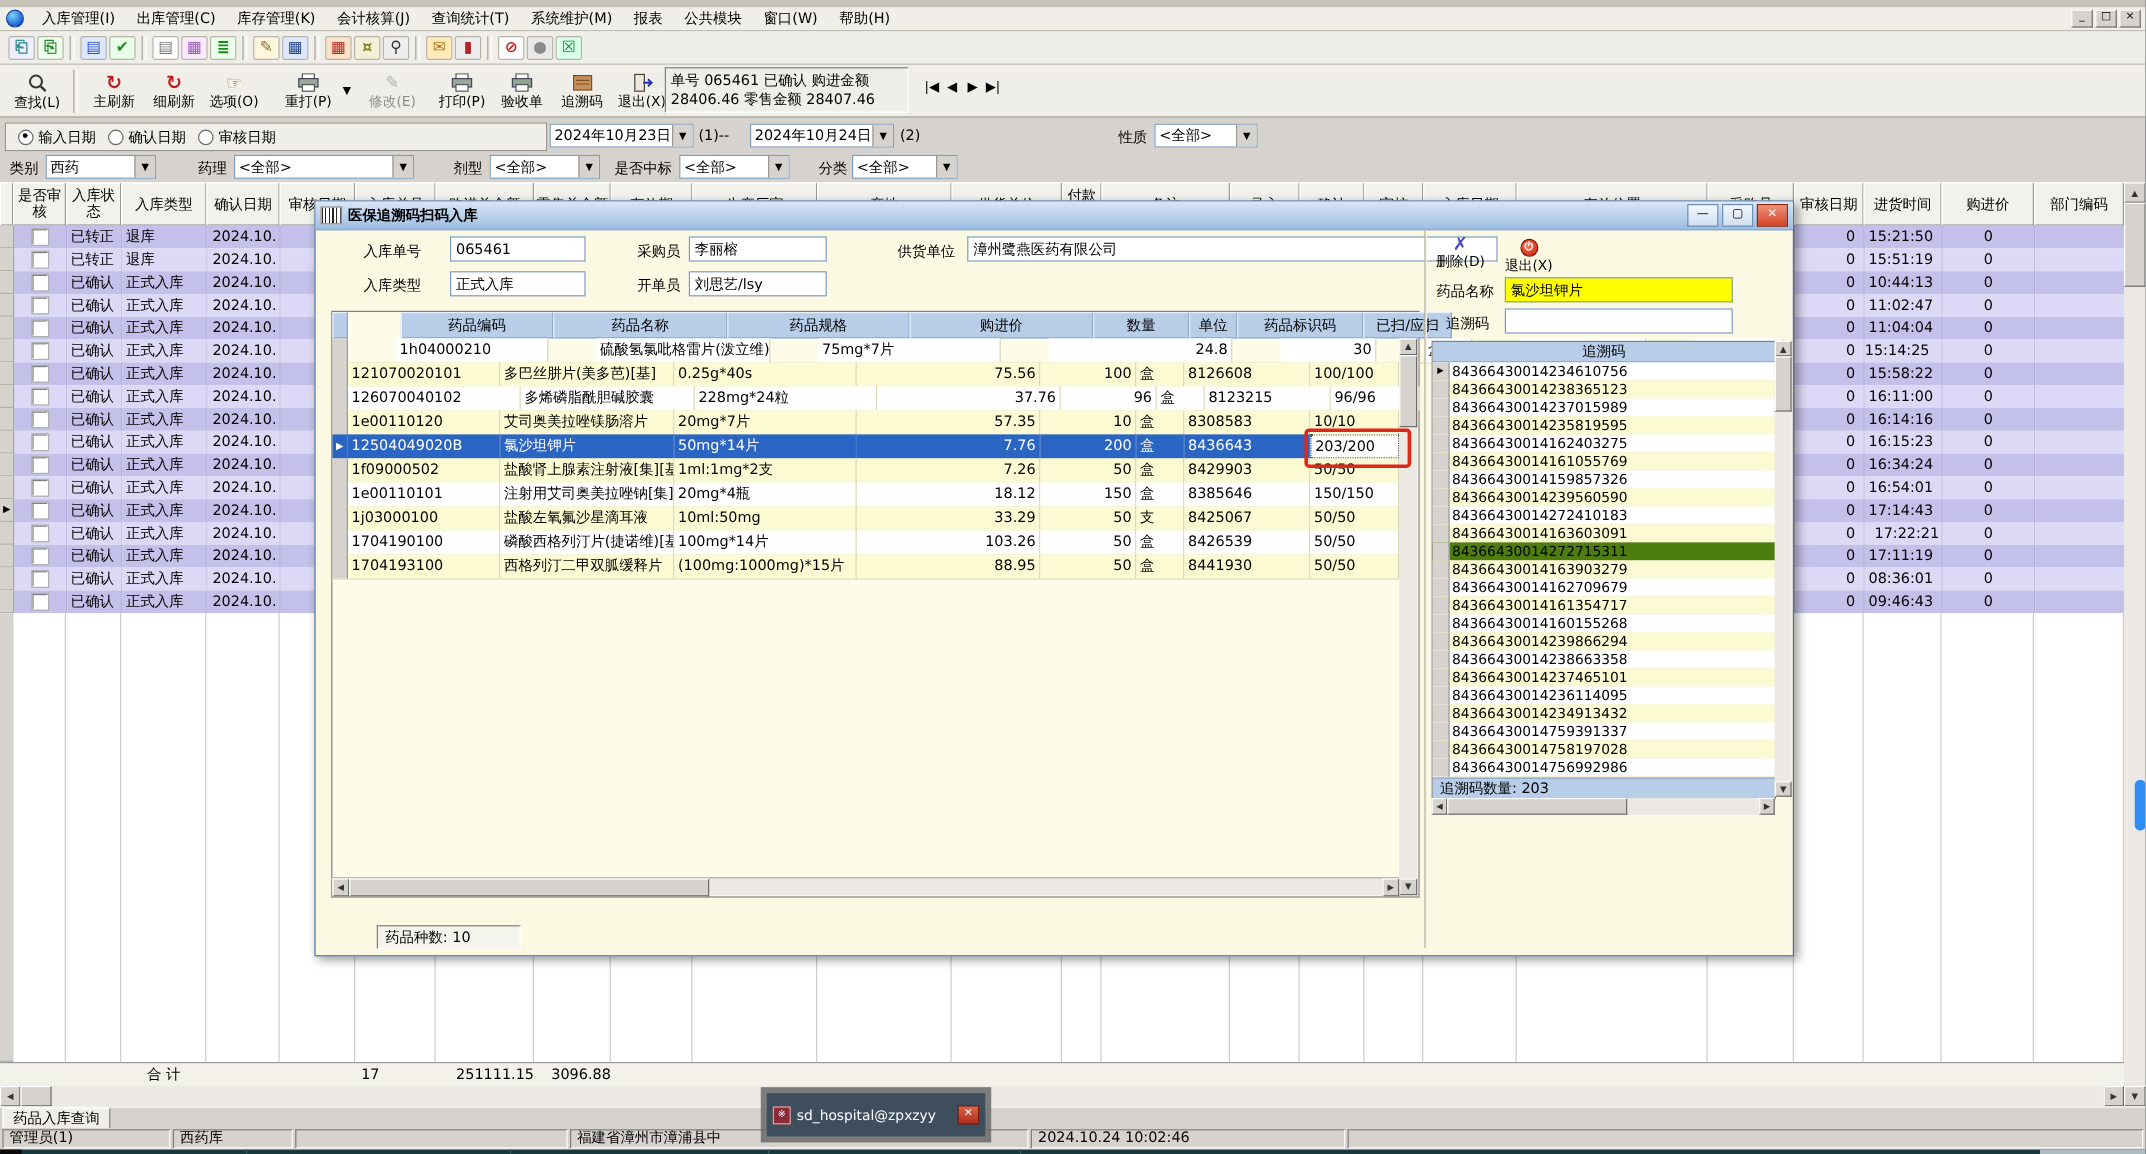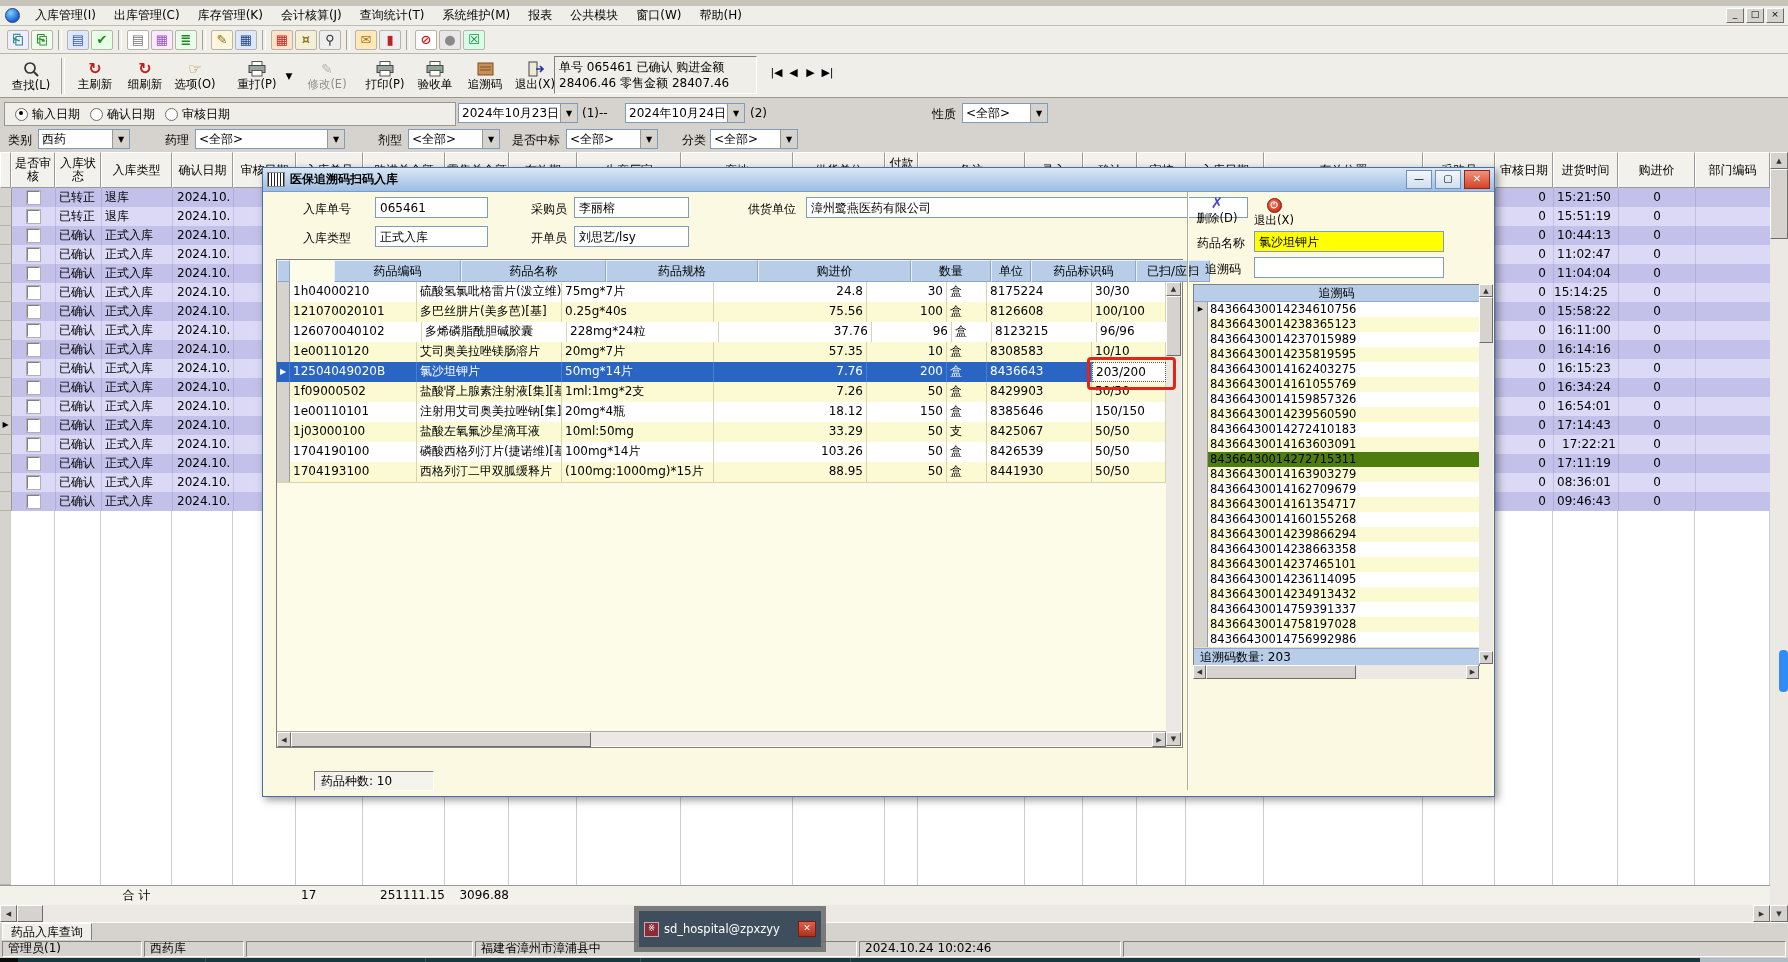--- a/index.html
+++ b/index.html
@@ -928,21 +928,21 @@
           <div class="dhcell" style="width: 13px;"></div>
           <div class="dhcell" style="width: 127px; margin-left: 44px;">药品编码</div>
           <div class="dhcell" style="width: 145px;">药品名称</div>
           <div class="dhcell" style="width: 152px;">药品规格</div>
           <div class="dhcell" style="width: 153px;">购进价</div>
           <div class="dhcell" style="width: 80px;">数量</div>
           <div class="dhcell" style="width: 40px;">单位</div>
           <div class="dhcell" style="width: 105px;">药品标识码</div>
           <div class="dhcell" style="width: 74px;">已扫/应扫</div>
         </div>
-        <div class="drow" style="top: 22px;">
+        <div class="drow" style="top: 22px; gap: 40px;">
           <div class="dcell dselcol" style="width: 13px;"></div>
           <div class="dcell crm1" style="width: 127px;">1h04000210</div>
           <div class="dcell crm1" style="width: 145px;">硫酸氢氯吡格雷片(泼立维)[</div>
           <div class="dcell crm1" style="width: 152px;">75mg*7片</div>
           <div class="dcell crm1" style="width: 153px; text-align: right;">24.8</div>
           <div class="dcell crm1" style="width: 80px; text-align: right;">30</div>
           <div class="dcell crm1" style="width: 40px;">盒</div>
           <div class="dcell crm1" style="width: 105px;">8175224</div>
           <div class="dcell crm1" style="width: 74px;">30/30</div>
         </div>
@@ -952,21 +952,21 @@
           <div class="dcell crm2" style="width: 145px;">多巴丝肼片(美多芭)[基]</div>
           <div class="dcell crm2" style="width: 152px;">0.25g*40s</div>
           <div class="dcell crm2" style="width: 153px; text-align: right;">75.56</div>
           <div class="dcell crm2" style="width: 80px; text-align: right;">100</div>
           <div class="dcell crm2" style="width: 40px;">盒</div>
           <div class="dcell crm2" style="width: 105px;">8126608</div>
           <div class="dcell crm2" style="width: 74px;">100/100</div>
         </div>
         <div class="drow" style="top: 62px;">
           <div class="dcell dselcol" style="width: 13px;"></div>
-          <div class="dcell crm1" style="width: 132px;">126070040102</div>
+          <div class="dcell crm1" style="width: 144px;">126070040102</div>
           <div class="dcell crm1" style="width: 145px;">多烯磷脂酰胆碱胶囊</div>
           <div class="dcell crm1" style="width: 152px;">228mg*24粒</div>
           <div class="dcell crm1" style="width: 153px; text-align: right;">37.76</div>
           <div class="dcell crm1" style="width: 80px; text-align: right;">96</div>
           <div class="dcell crm1" style="width: 40px;">盒</div>
           <div class="dcell crm1" style="width: 105px;">8123215</div>
           <div class="dcell crm1" style="width: 74px;">96/96</div>
         </div>
         <div class="drow" style="top: 82px;">
           <div class="dcell dselcol" style="width: 13px;"></div>

